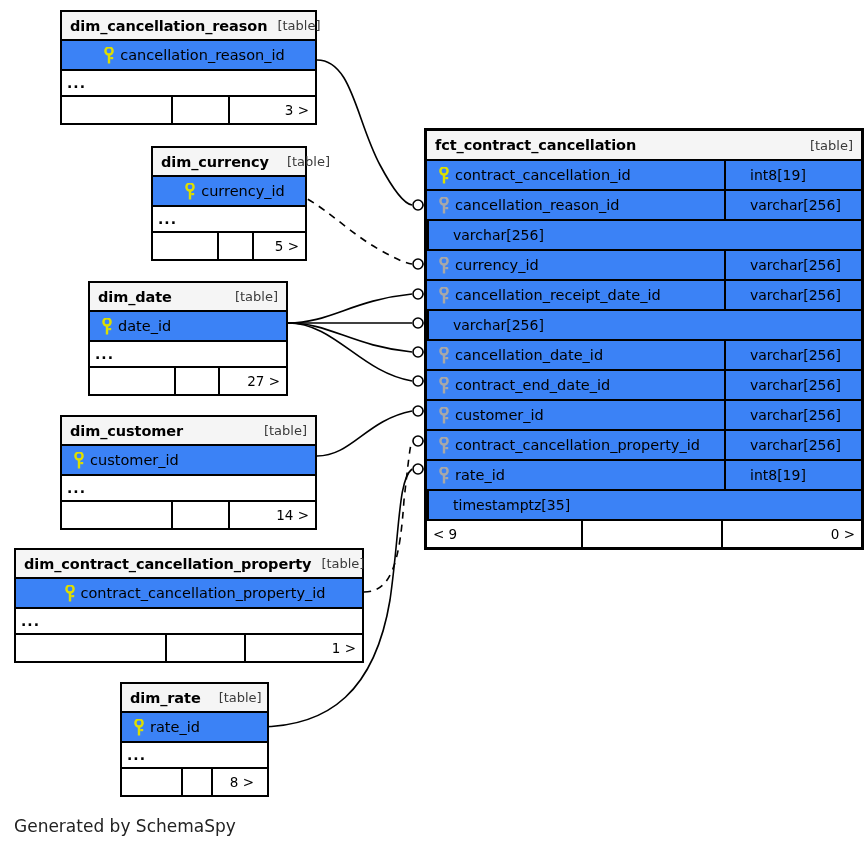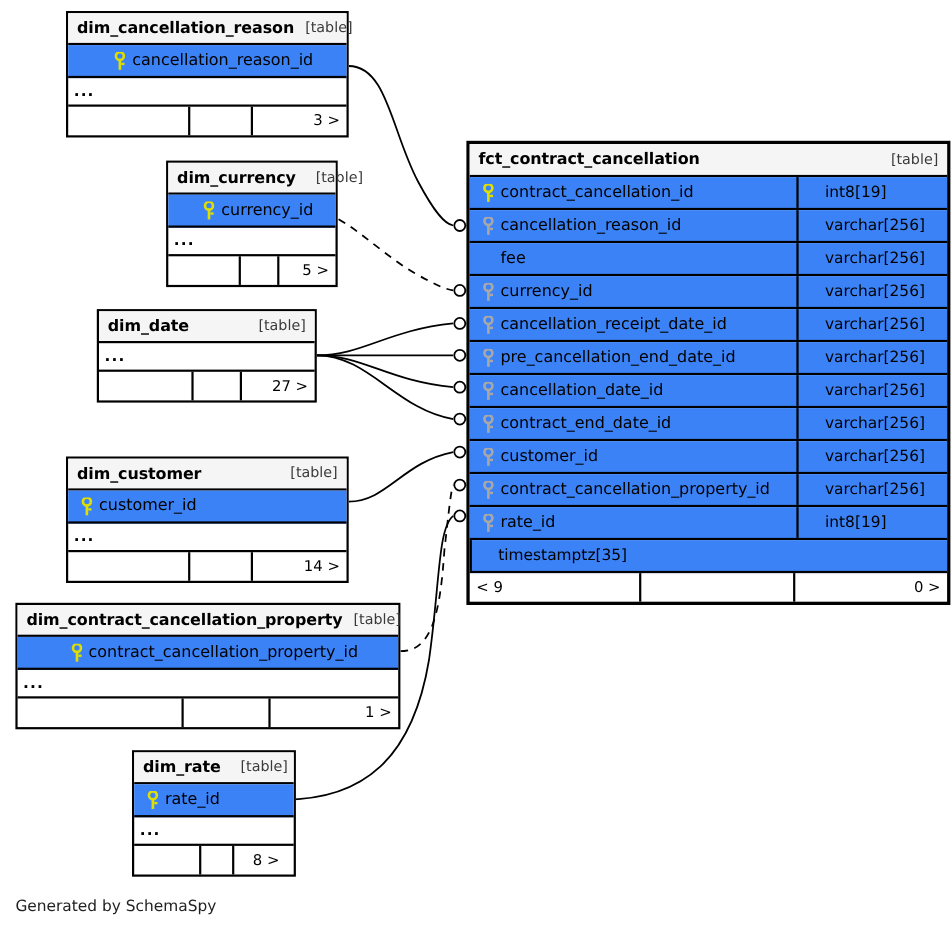--- a/index.html
+++ b/index.html
@@ -128,21 +128,21 @@
     align-items: center;
     font-size: 13.5px;
     color: #000;
     padding: 0 6px;
     height: 100%;
   }
   .foot-cell.mid { border-left: 2px solid #000; border-right: 2px solid #000; }
   .foot-cell.right { justify-content: flex-end; }
   .credit {
     position: absolute;
-    font-size: 14px;
+    font-size: 17px;
     color: #222;
     z-index: 3;
     white-space: nowrap;
   }
   svg.keyicon { display:block; }
 </style>
 </head>
 <body>
 
 <div id="canvas">
@@ -242,20 +242,32 @@
           <div class="foot-cell" style="width:71px"></div>
           <div class="foot-cell mid" style="width:39px"></div>
           <div class="foot-cell right" style="width:56px">5 &gt;</div>
         </div>
       </div>
       <div class="table-node" style="left: 88px; top: 281px; width: 200px;">
         <div class="t-header">
           <span class="t-name">dim_date</span>
           <span class="t-tag">[table]</span>
         </div>
+        <div class="t-row">
+          <div class="t-col-name" style="">
+            <span class="keyslot">
+              <svg class="keyicon" width="12" height="17" viewBox="0 0 12 17">
+                <circle cx="6" cy="4" r="3.6" fill="none" stroke="#dede00" stroke-width="2.4"></circle>
+                <rect x="4.8" y="6.5" width="2.4" height="10" fill="#dede00"></rect>
+                <rect x="7.2" y="10" width="3" height="2.2" fill="#dede00"></rect>
+              </svg>
+            </span>
+            <span class="colname">date_id</span>
+          </div>
+        </div>
         <div class="ellipsis-row">...</div>
         <div class="foot-row">
           <div class="foot-cell" style="width:86px"></div>
           <div class="foot-cell mid" style="width:47px"></div>
           <div class="foot-cell right" style="width:67px">27 &gt;</div>
         </div>
       </div>
       <div class="table-node" style="left: 60px; top: 415px; width: 257px;">
         <div class="t-header">
           <span class="t-name">dim_customer</span>
@@ -353,24 +365,20 @@
                 <circle cx="6" cy="4" r="3.6" fill="none" stroke="#a8a8a8" stroke-width="2.4"></circle>
                 <rect x="4.8" y="6.5" width="2.4" height="10" fill="#a8a8a8"></rect>
                 <rect x="7.2" y="10" width="3" height="2.2" fill="#a8a8a8"></rect>
               </svg>
             </span>
             <span class="colname">cancellation_reason_id</span>
           </div>
           <div class="t-col-type" style="width:137px">varchar[256]</div>
         </div>
         <div class="t-row">
-          <div class="t-col-name">
-            <span class="keyslot"></span>
-            <span class="colname">fee</span>
-          </div>
           <div class="t-col-type" style="width:137px">varchar[256]</div>
         </div>
         <div class="t-row">
           <div class="t-col-name">
             <span class="keyslot">
               <svg class="keyicon" width="12" height="17" viewBox="0 0 12 17">
                 <circle cx="6" cy="4" r="3.6" fill="none" stroke="#a8a8a8" stroke-width="2.4"></circle>
                 <rect x="4.8" y="6.5" width="2.4" height="10" fill="#a8a8a8"></rect>
                 <rect x="7.2" y="10" width="3" height="2.2" fill="#a8a8a8"></rect>
               </svg>
@@ -386,30 +394,20 @@
                 <circle cx="6" cy="4" r="3.6" fill="none" stroke="#a8a8a8" stroke-width="2.4"></circle>
                 <rect x="4.8" y="6.5" width="2.4" height="10" fill="#a8a8a8"></rect>
                 <rect x="7.2" y="10" width="3" height="2.2" fill="#a8a8a8"></rect>
               </svg>
             </span>
             <span class="colname">cancellation_receipt_date_id</span>
           </div>
           <div class="t-col-type" style="width:137px">varchar[256]</div>
         </div>
         <div class="t-row">
-          <div class="t-col-name">
-            <span class="keyslot">
-              <svg class="keyicon" width="12" height="17" viewBox="0 0 12 17">
-                <circle cx="6" cy="4" r="3.6" fill="none" stroke="#a8a8a8" stroke-width="2.4"></circle>
-                <rect x="4.8" y="6.5" width="2.4" height="10" fill="#a8a8a8"></rect>
-                <rect x="7.2" y="10" width="3" height="2.2" fill="#a8a8a8"></rect>
-              </svg>
-            </span>
-            <span class="colname">pre_cancellation_end_date_id</span>
-          </div>
           <div class="t-col-type" style="width:137px">varchar[256]</div>
         </div>
         <div class="t-row">
           <div class="t-col-name">
             <span class="keyslot">
               <svg class="keyicon" width="12" height="17" viewBox="0 0 12 17">
                 <circle cx="6" cy="4" r="3.6" fill="none" stroke="#a8a8a8" stroke-width="2.4"></circle>
                 <rect x="4.8" y="6.5" width="2.4" height="10" fill="#a8a8a8"></rect>
                 <rect x="7.2" y="10" width="3" height="2.2" fill="#a8a8a8"></rect>
               </svg>

